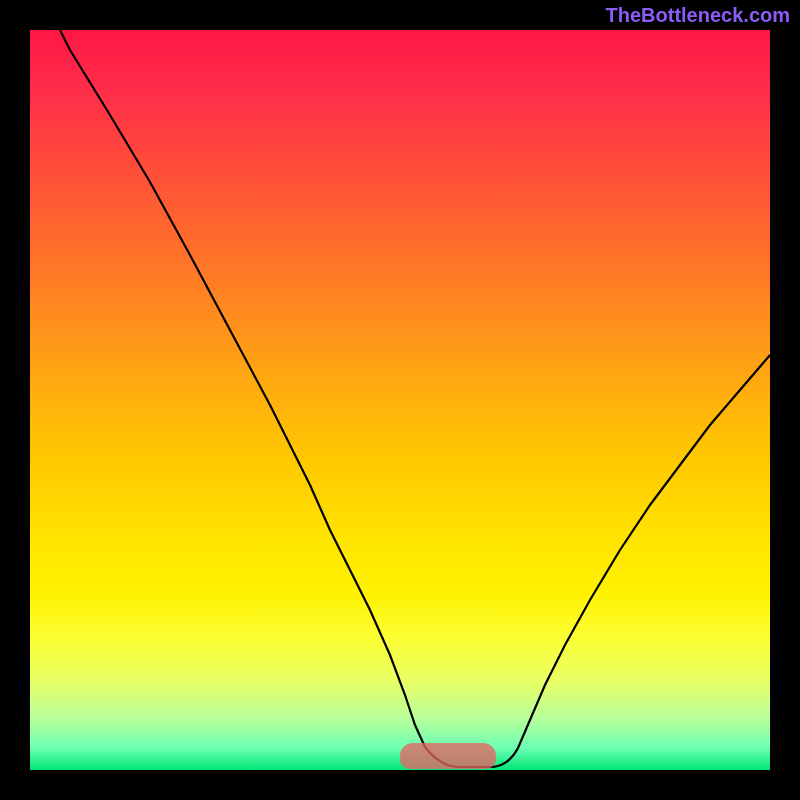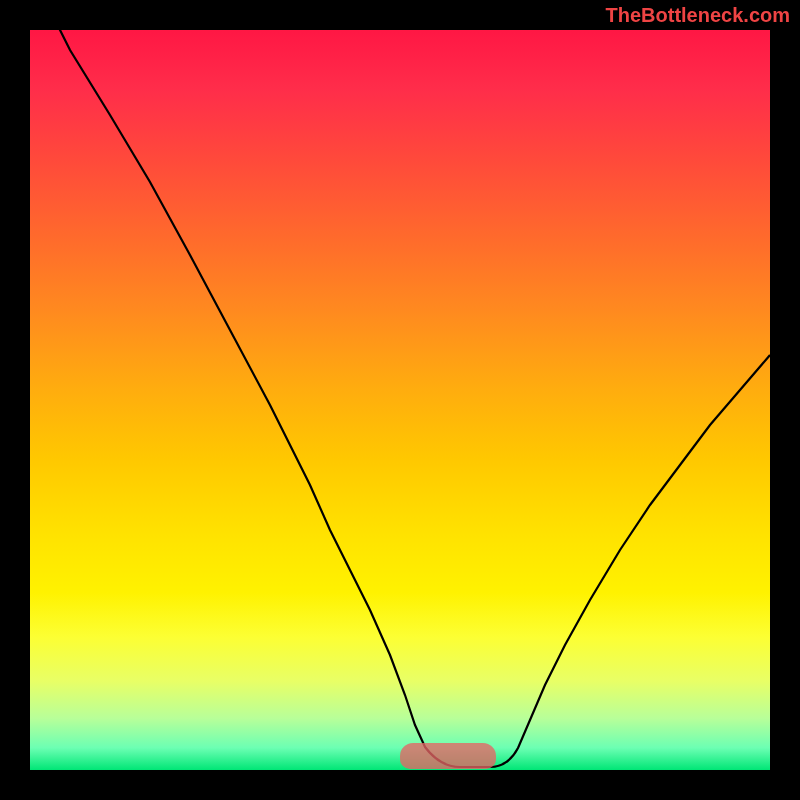--- a/index.html
+++ b/index.html
@@ -8,21 +8,21 @@
     height: 800px;
     background: #000;
     position: relative;
     font-family: Arial, sans-serif;
     overflow: hidden;
   }
   .watermark {
     position: absolute;
     top: 4px;
     right: 10px;
-    color: #ef4444;
+    color: #8b5cf6;
     font-size: 20px;
     font-weight: bold;
     z-index: 10;
   }
   .plot-area {
     position: absolute;
     left: 30px;
     top: 30px;
     width: 740px;
     height: 740px;

